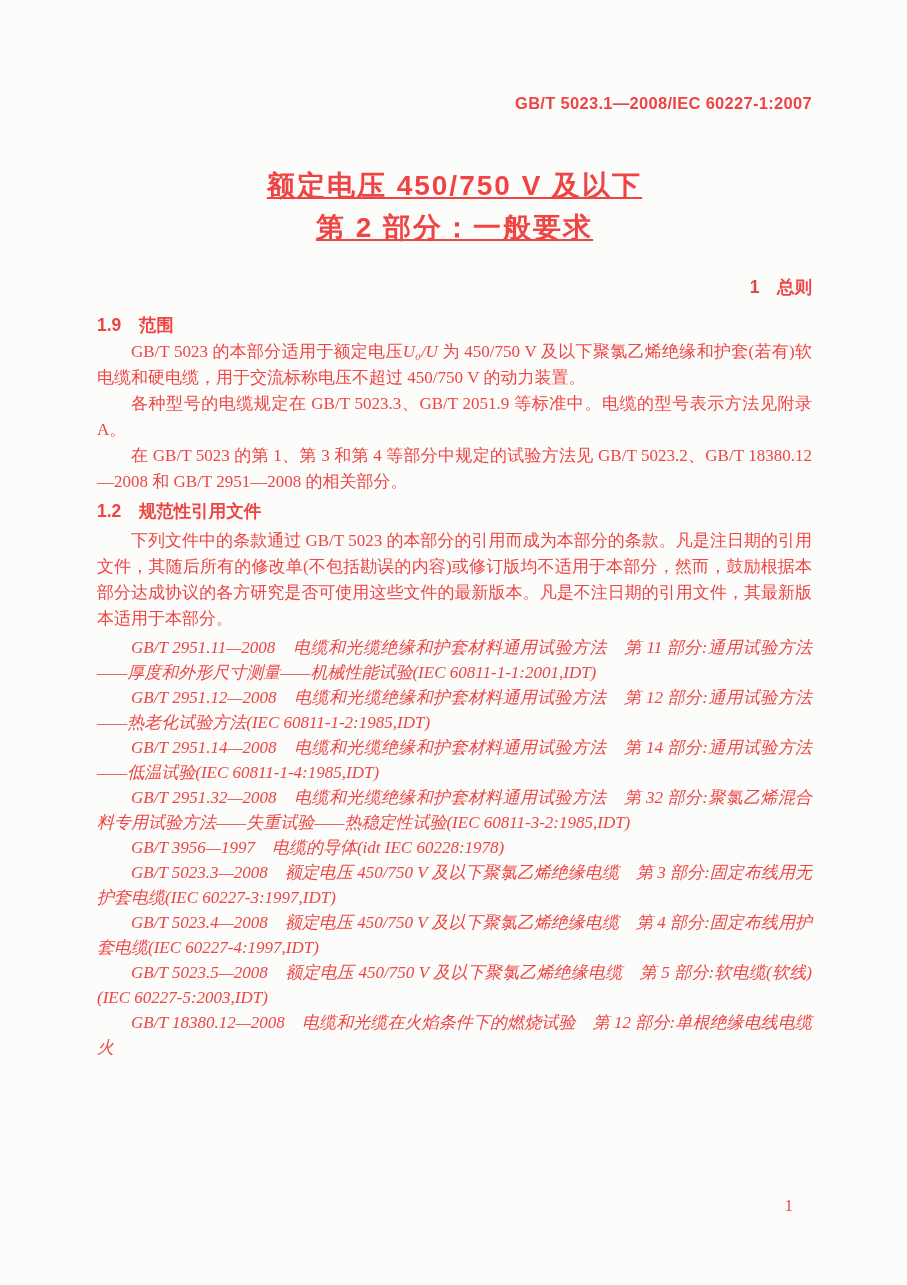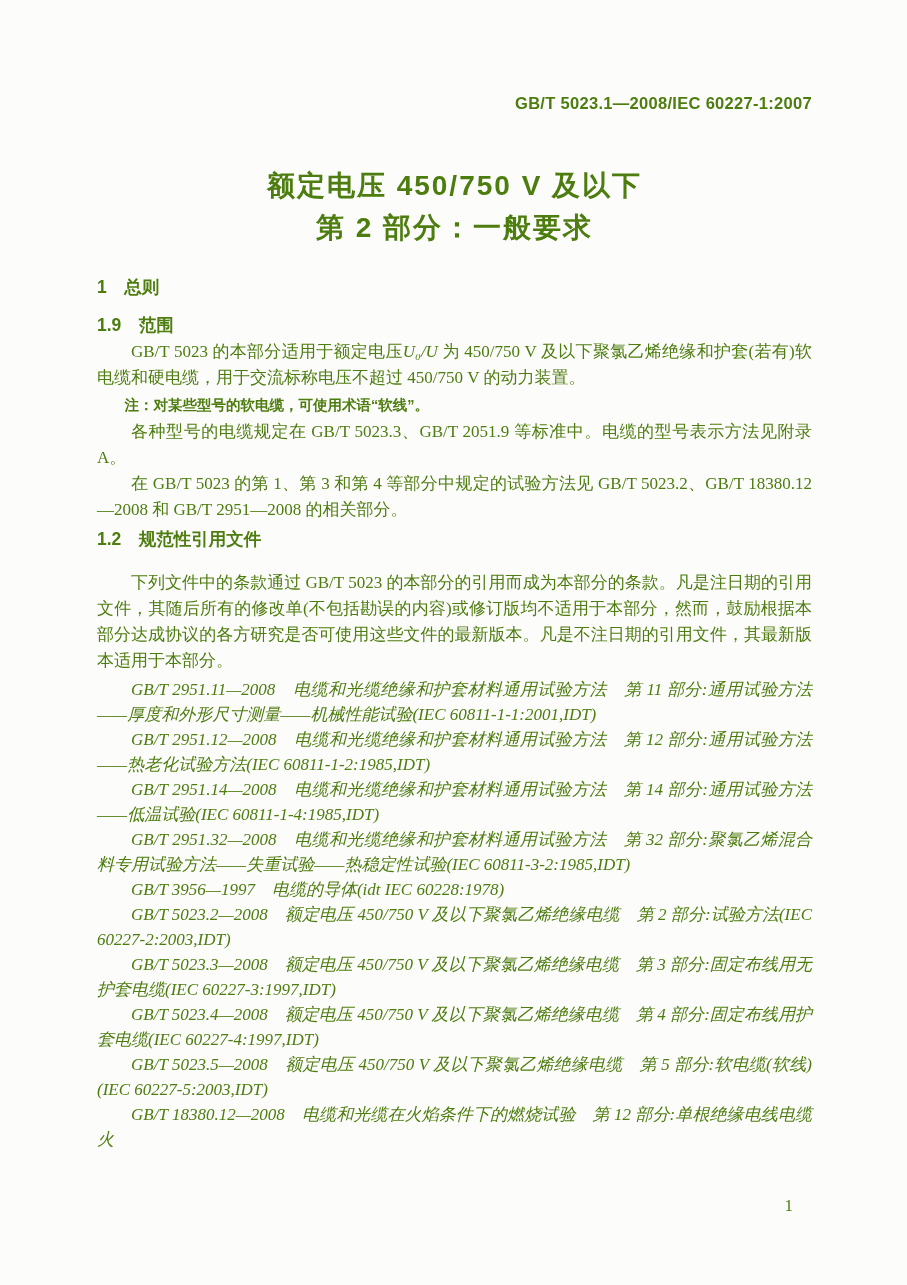--- a/index.html
+++ b/index.html
@@ -7,21 +7,21 @@
     margin: 0;
     padding: 0;
     background: #e8e8e8;
   }
   .page {
     position: relative;
     width: 907px;
     height: 1285px;
     margin: 0 auto;
     background: #fcfcfa;
-    color: #4d7c0f;
+    color: #ef4444;
     box-sizing: border-box;
     padding: 93px 95px 0 97px;
     overflow: hidden;
   }
   .std-header {
     font-family: "Liberation Sans", "DejaVu Sans", sans-serif;
     font-weight: bold;
     font-size: 16.5px;
     line-height: 20px;
     text-align: right;
@@ -29,39 +29,41 @@
     margin: 0 0 52px 0;
   }
   .doc-title {
     font-family: "Liberation Sans", "DejaVu Sans", sans-serif;
     font-weight: bold;
     text-align: center;
     font-size: 28px;
     line-height: 42px;
     letter-spacing: 2px;
     margin: 0 0 27px 0;
+    text-decoration: underline;
   }
   .doc-title div { margin: 0; }
   .h-section {
     font-family: "Liberation Sans", "DejaVu Sans", sans-serif;
     font-weight: bold;
     font-size: 17.5px;
     line-height: 22px;
     margin: 0 0 16px 0;
+    text-align: right;
   }
   .h-sub {
     font-family: "Liberation Sans", "DejaVu Sans", sans-serif;
     font-weight: bold;
     font-size: 17.5px;
     line-height: 22px;
     margin: 0 0 3px 0;
   }
   .h-sub2 {
     margin-top: 5px;
-    margin-bottom: 20px;
+    margin-bottom: 6px;
   }
   .body-p {
     font-family: "Liberation Serif", "DejaVu Serif", serif;
     font-size: 17px;
     line-height: 26px;
     text-indent: 2em;
     text-align: justify;
     margin: 0;
   }
   .var-symbol {
@@ -105,37 +107,35 @@
     <div>额定电压 450/750 V 及以下</div>
     <div>第 2 部分：一般要求</div>
   </div>
 
   <div class="h-section">1　总则</div>
 
   <div class="h-sub">1.9　范围</div>
 
   <p class="body-p"><span>GB/T 5023 的本部分适用于额定电压</span><span class="var-symbol">U₀/U</span><span> 为 450/750 V 及以下聚氯乙烯绝缘和护套(若有)软电缆和硬电缆，用于交流标称电压不超过 450/750 V 的动力装置。</span></p>
 
-  <p class="note-p">注：对某些型号的软电缆，可使用术语“软线”。</p>
 
   <p class="body-p">各种型号的电缆规定在 GB/T 5023.3、GB/T 2051.9 等标准中。电缆的型号表示方法见附录 A。</p>
 
   <p class="body-p">在 GB/T 5023 的第 1、第 3 和第 4 等部分中规定的试验方法见 GB/T 5023.2、GB/T 18380.12—2008 和 GB/T 2951—2008 的相关部分。</p>
 
   <div class="h-sub h-sub2">1.2　规范性引用文件</div>
 
   <p class="body-p">下列文件中的条款通过 GB/T 5023 的本部分的引用而成为本部分的条款。凡是注日期的引用文件，其随后所有的修改单(不包括勘误的内容)或修订版均不适用于本部分，然而，鼓励根据本部分达成协议的各方研究是否可使用这些文件的最新版本。凡是不注日期的引用文件，其最新版本适用于本部分。</p>
 
   <div class="refs">
     <p class="ref-p">GB/T 2951.11—2008　电缆和光缆绝缘和护套材料通用试验方法　第 11 部分:通用试验方法——厚度和外形尺寸测量——机械性能试验(IEC 60811-1-1:2001,IDT)</p>
     <p class="ref-p">GB/T 2951.12—2008　电缆和光缆绝缘和护套材料通用试验方法　第 12 部分:通用试验方法——热老化试验方法(IEC 60811-1-2:1985,IDT)</p>
     <p class="ref-p">GB/T 2951.14—2008　电缆和光缆绝缘和护套材料通用试验方法　第 14 部分:通用试验方法——低温试验(IEC 60811-1-4:1985,IDT)</p>
     <p class="ref-p">GB/T 2951.32—2008　电缆和光缆绝缘和护套材料通用试验方法　第 32 部分:聚氯乙烯混合料专用试验方法——失重试验——热稳定性试验(IEC 60811-3-2:1985,IDT)</p>
     <p class="ref-p">GB/T 3956—1997　电缆的导体(idt IEC 60228:1978)</p>
-    <p class="ref-p">GB/T 5023.2—2008　额定电压 450/750 V 及以下聚氯乙烯绝缘电缆　第 2 部分:试验方法(IEC 60227-2:2003,IDT)</p>
     <p class="ref-p">GB/T 5023.3—2008　额定电压 450/750 V 及以下聚氯乙烯绝缘电缆　第 3 部分:固定布线用无护套电缆(IEC 60227-3:1997,IDT)</p>
     <p class="ref-p">GB/T 5023.4—2008　额定电压 450/750 V 及以下聚氯乙烯绝缘电缆　第 4 部分:固定布线用护套电缆(IEC 60227-4:1997,IDT)</p>
     <p class="ref-p">GB/T 5023.5—2008　额定电压 450/750 V 及以下聚氯乙烯绝缘电缆　第 5 部分:软电缆(软线)(IEC 60227-5:2003,IDT)</p>
     <p class="ref-p">GB/T 18380.12—2008　电缆和光缆在火焰条件下的燃烧试验　第 12 部分:单根绝缘电线电缆火</p>
   </div>
 
   <div class="page-num">1</div>
 
 </div>
 

